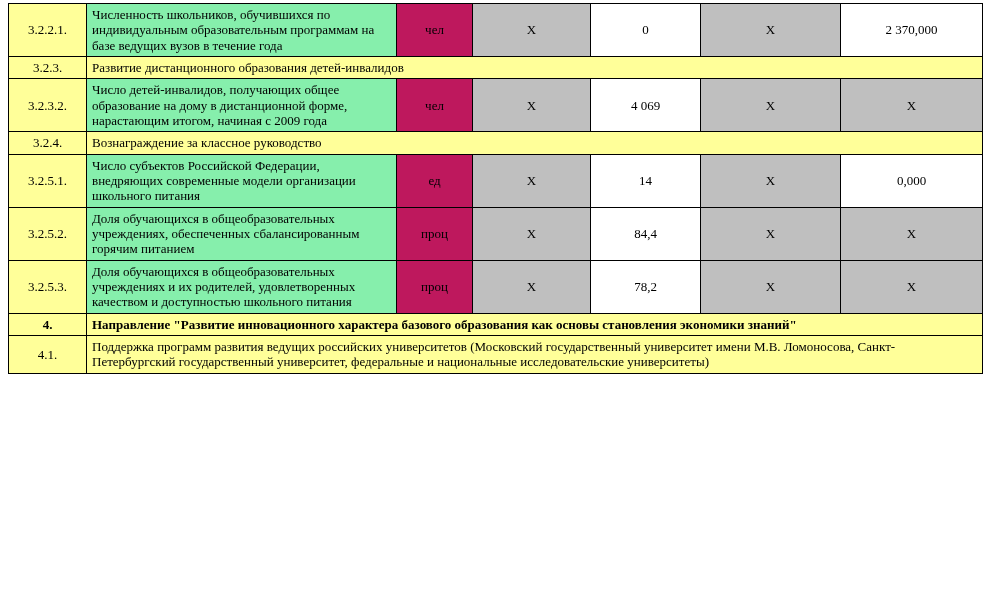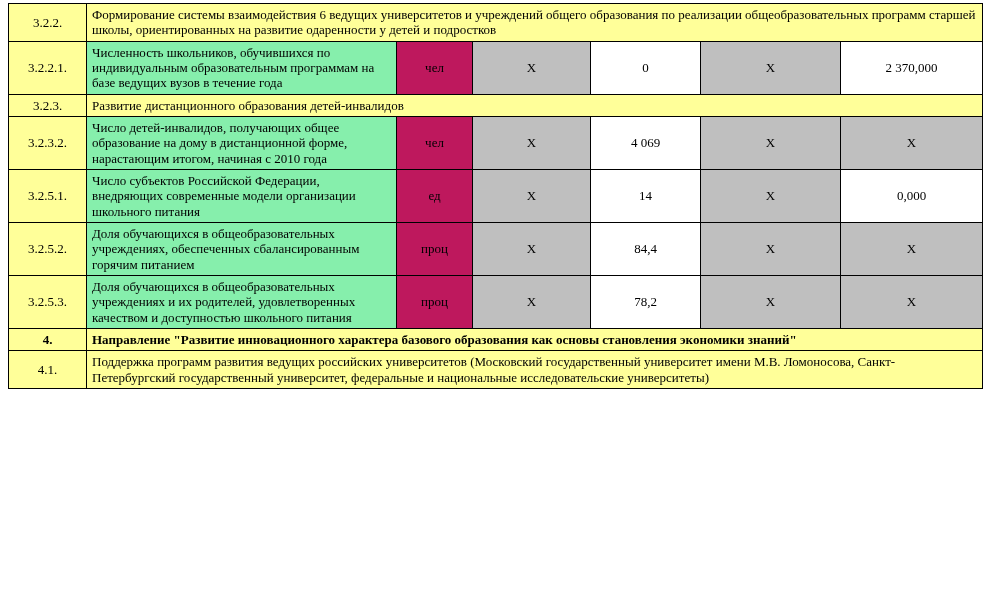--- a/index.html
+++ b/index.html
@@ -87,51 +87,51 @@
       <col class="c-code">
       <col class="c-name">
       <col class="c-unit">
       <col class="c-v1">
       <col class="c-v2">
       <col class="c-v3">
       <col class="c-v4">
     </colgroup>
     <tbody>
 
-      <tr>
-        <td class="code">3.2.2.</td>
-        <td class="header-span" colspan="6">Формирование системы взаимодействия 6 ведущих университетов и учреждений общего образования по реализации общеобразовательных программ старшей школы, ориентированных на развитие одаренности у детей и подростков</td>
-      </tr>
 
       <tr>
         <td class="code">3.2.2.1.</td>
         <td class="name">Численность школьников, обучившихся по индивидуальным образовательным программам на базе ведущих вузов в течение года</td>
         <td class="unit">чел</td>
         <td class="val grey">X</td>
         <td class="val white">0</td>
         <td class="val grey">X</td>
         <td class="val white">2 370,000</td>
       </tr>
 
       <tr>
         <td class="code">3.2.3.</td>
         <td class="header-span" colspan="6">Развитие дистанционного образования детей-инвалидов</td>
       </tr>
 
 
       <tr>
         <td class="code">3.2.3.2.</td>
-        <td class="name">Число детей-инвалидов, получающих общее образование на дому в дистанционной форме, нарастающим итогом, начиная с 2010 года</td>
+        <td class="name">Число детей-инвалидов, получающих общее образование на дому в дистанционной форме, нарастающим итогом, начиная с 2009 года</td>
         <td class="unit">чел</td>
         <td class="val grey">X</td>
         <td class="val white">4 069</td>
         <td class="val grey">X</td>
         <td class="val grey">X</td>
       </tr>
 
+      <tr>
+        <td class="code">3.2.4.</td>
+        <td class="header-span" colspan="6">Вознаграждение за классное руководство</td>
+      </tr>
 
 
 
       <tr>
         <td class="code">3.2.5.1.</td>
         <td class="name">Число субъектов Российской Федерации, внедряющих современные модели организации школьного питания</td>
         <td class="unit">ед</td>
         <td class="val grey">X</td>
         <td class="val white">14</td>
         <td class="val grey">X</td>

